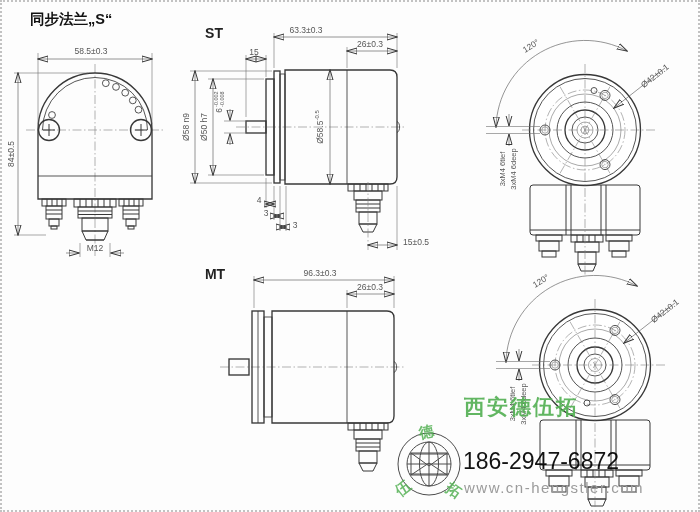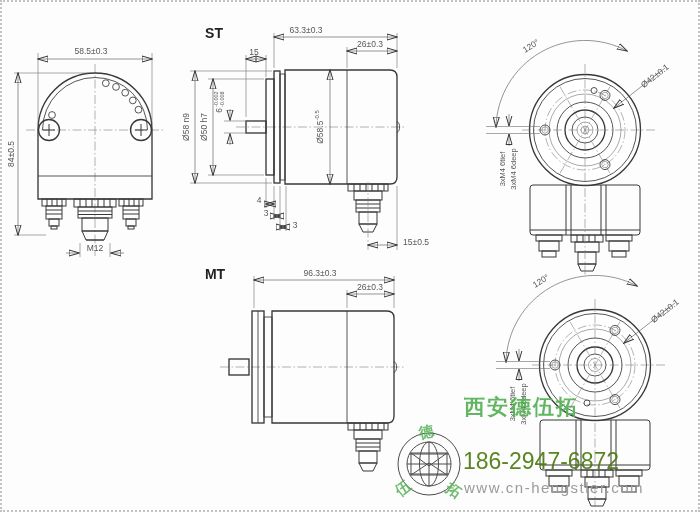--- a/index.html
+++ b/index.html
@@ -21,21 +21,21 @@
   .r32{transform:translate(-50%,-50%) rotate(-32deg);}
   .r38{transform:translate(-50%,-50%) rotate(-38deg);}
   .ttl{position:absolute;left:28px;top:8px;font-size:14.5px;font-weight:bold;color:#111;}
   .vlab{position:absolute;font-size:14px;font-weight:bold;color:#222;transform:translate(-50%,-50%);}
   .stack{display:inline-flex;flex-direction:column;font-size:5.5px;line-height:5.5px;margin-left:1px;}
   .flexrow{display:inline-flex;align-items:center;}
   sup.tol{font-size:6px;vertical-align:4px;letter-spacing:0;}
   .wm-co{position:absolute;left:462px;top:405px;transform:translate(0,-50%);
          font-size:21px;font-weight:bold;color:#55b155;letter-spacing:2px;opacity:.92;}
   .wm-ph{position:absolute;left:461px;top:459px;transform:translate(0,-50%);
-         font-size:23px;color:#4d7c0f;opacity:.92;}
+         font-size:23px;color:#000000;opacity:.92;}
   .wm-web{position:absolute;left:462px;top:485px;transform:translate(0,-50%);
          font-size:15px;color:#9b9b9b;letter-spacing:1.5px;}
   .wm-ch{position:absolute;font-size:15px;font-weight:bold;color:#55b155;opacity:.85;}
 </style>
 </head>
 <body>
 
 <div id="page">
 
 <svg width="700" height="512" viewBox="0 0 700 512">
@@ -336,20 +336,21 @@
     <circle cx="427" cy="462" r="31" stroke="#8fc9ec" stroke-width="1.6"></circle>
     <circle cx="427" cy="462" r="22" stroke="#8fc9ec" stroke-width="1.3"></circle>
     <ellipse cx="427" cy="462" rx="9.5" ry="22" stroke="#8fc9ec" stroke-width="1.1"></ellipse>
     <line x1="405" y1="462" x2="449" y2="462" stroke="#8fc9ec" stroke-width="1.1"></line>
     <line x1="427" y1="440" x2="427" y2="484" stroke="#8fc9ec" stroke-width="1.1"></line>
     <line x1="407.5" y1="452" x2="446.5" y2="452" stroke="#8fc9ec" stroke-width="1.1"></line>
     <line x1="407.5" y1="472" x2="446.5" y2="472" stroke="#8fc9ec" stroke-width="1.1"></line>
   </g>
 </svg>
 
+<span class="ttl">同步法兰„S“</span>
 
 <span class="vlab" style="left:212px;top:31px">ST</span>
 <span class="vlab" style="left:213px;top:272px">MT</span>
 
 <span class="lbl" style="left:89px;top:49px">58.5±0.3</span>
 <span class="lbl rot" style="left:9px;top:152px">84±0.5</span>
 <span class="lbl" style="left:93px;top:246px">M12</span>
 
 <span class="lbl" style="left:304px;top:28px">63.3±0.3</span>
 <span class="lbl" style="left:368px;top:42px">26±0.3</span>

